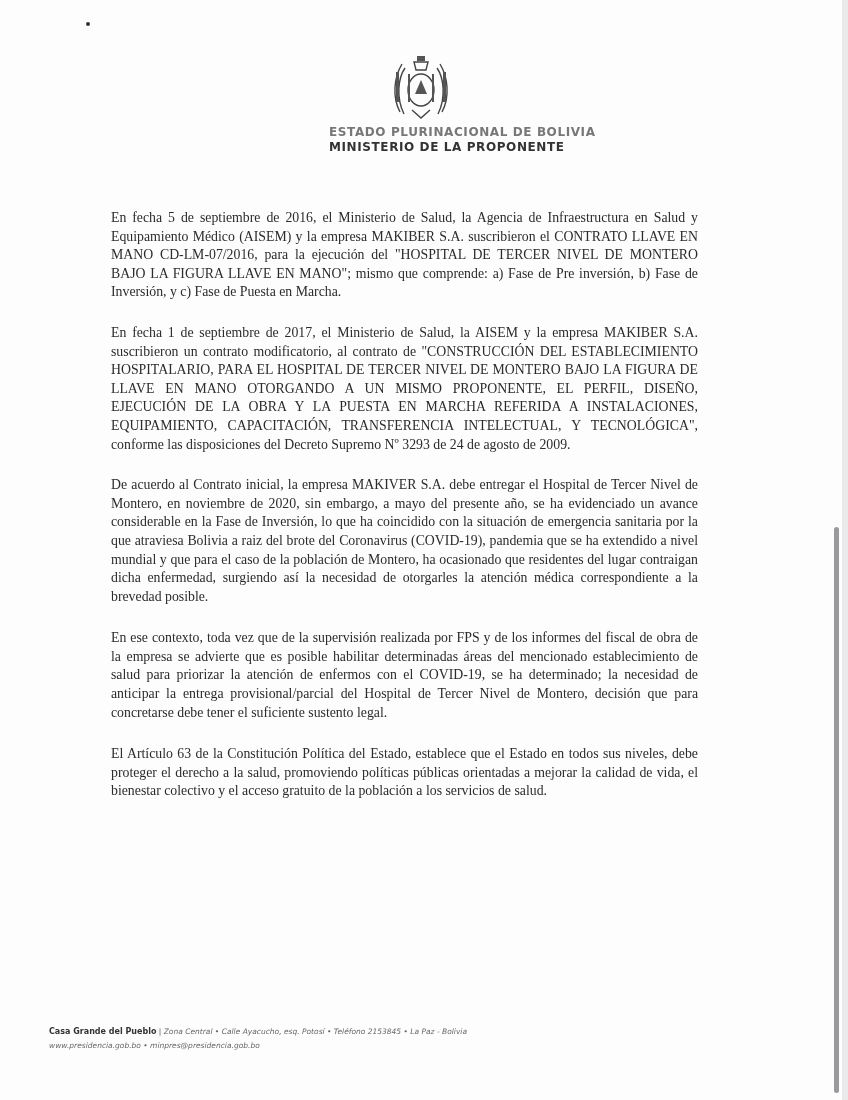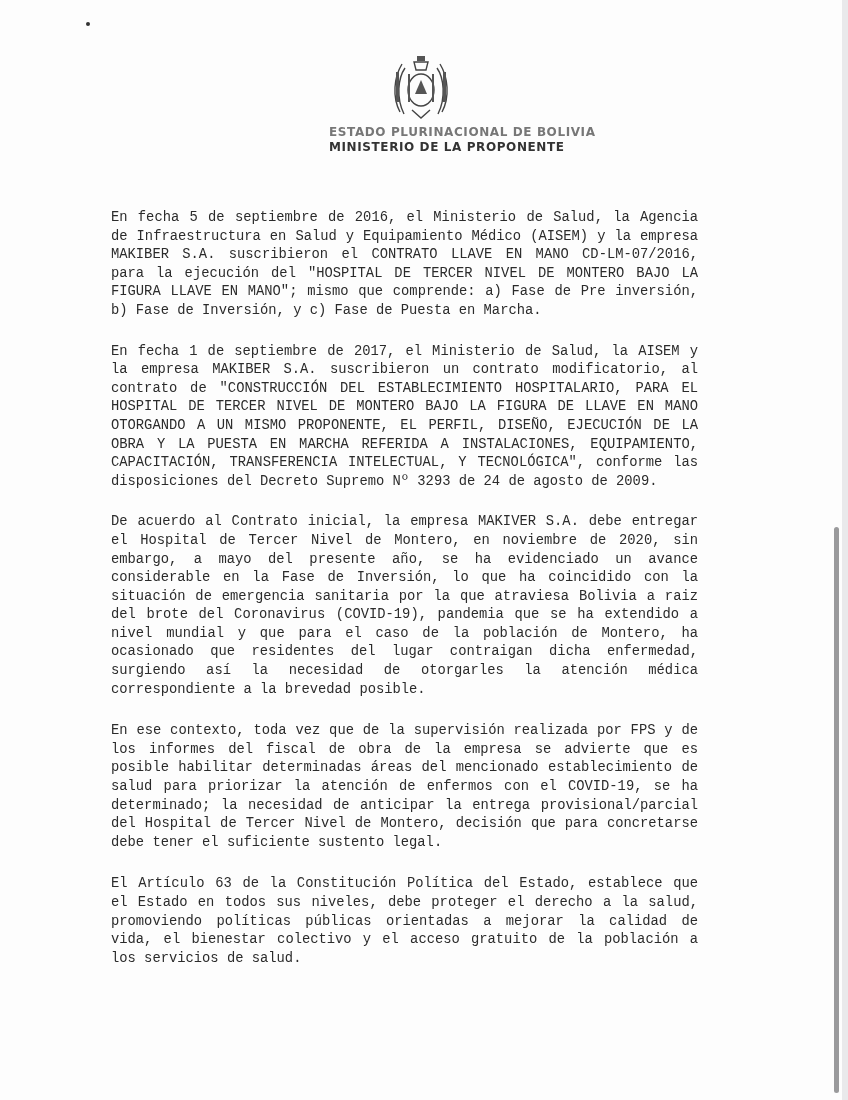--- a/index.html
+++ b/index.html
@@ -63,21 +63,21 @@
       font-size: 12.5px;
       letter-spacing: 0.8px;
       color: #222;
     }
 
     .body {
       position: absolute;
       left: 111px;
       top: 209px;
       width: 587px;
-      font-family: Liberation Mono, monospace;
+      font-family: Liberation Serif, serif;
       font-size: 13.8px;
       line-height: 18.6px;
       color: #2b2b2b;
       text-align: justify;
     }
     .body p {
       margin: 0 0 22px 0;
     }
     .body p.gap2 { margin-bottom: 23px; }
 
@@ -161,16 +161,24 @@
 
 
   <div class="body">
     <p>En fecha 5 de septiembre de 2016, el Ministerio de Salud, la Agencia de Infraestructura en Salud y Equipamiento Médico (AISEM) y la empresa MAKIBER S.A. suscribieron el CONTRATO LLAVE EN MANO CD-LM-07/2016, para la ejecución del "HOSPITAL DE TERCER NIVEL DE MONTERO BAJO LA FIGURA LLAVE EN MANO"; mismo que comprende: a) Fase de Pre inversión, b) Fase de Inversión, y c) Fase de Puesta en Marcha.</p>
     <p>En fecha 1 de septiembre de 2017, el Ministerio de Salud, la AISEM y la empresa MAKIBER S.A. suscribieron un contrato modificatorio, al contrato de "CONSTRUCCIÓN DEL ESTABLECIMIENTO HOSPITALARIO, PARA EL HOSPITAL DE TERCER NIVEL DE MONTERO BAJO LA FIGURA DE LLAVE EN MANO OTORGANDO A UN MISMO PROPONENTE, EL PERFIL, DISEÑO, EJECUCIÓN DE LA OBRA Y LA PUESTA EN MARCHA REFERIDA A INSTALACIONES, EQUIPAMIENTO, CAPACITACIÓN, TRANSFERENCIA INTELECTUAL, Y TECNOLÓGICA", conforme las disposiciones del Decreto Supremo Nº 3293 de 24 de agosto de 2009.</p>
     <p class="gap2">De acuerdo al Contrato inicial, la empresa MAKIVER S.A. debe entregar el Hospital de Tercer Nivel de Montero, en noviembre de 2020, sin embargo, a mayo del presente año, se ha evidenciado un avance considerable en la Fase de Inversión, lo que ha coincidido con la situación de emergencia sanitaria por la que atraviesa Bolivia a raiz del brote del Coronavirus (COVID-19), pandemia que se ha extendido a nivel mundial y que para el caso de la población de Montero, ha ocasionado que residentes del lugar contraigan dicha enfermedad, surgiendo así la necesidad de otorgarles la atención médica correspondiente a la brevedad posible.</p>
     <p class="gap2">En ese contexto, toda vez que de la supervisión realizada por FPS y de los informes del fiscal de obra de la empresa se advierte que es posible habilitar determinadas áreas del mencionado establecimiento de salud para priorizar la atención de enfermos con el COVID-19, se ha determinado; la necesidad de anticipar la entrega provisional/parcial del Hospital de Tercer Nivel de Montero, decisión que para concretarse debe tener el suficiente sustento legal.</p>
     <p>El Artículo 63 de la Constitución Política del Estado, establece que el Estado en todos sus niveles, debe proteger el derecho a la salud, promoviendo políticas públicas orientadas a mejorar la calidad de vida, el bienestar colectivo y el acceso gratuito de la población a los servicios de salud.</p>
   </div>
 
+  <div class="footer">
+    <div class="row1">
+      <span class="org">Casa Grande del Pueblo</span>
+      <span>|</span>
+      <span class="addr">Zona Central • Calle Ayacucho, esq. Potosí • Teléfono 2153845 • La Paz - Bolivia</span>
+    </div>
+    <div class="row2">www.presidencia.gob.bo • minpres@presidencia.gob.bo</div>
+  </div>
 </div>
 
 <div class="scroll-track"></div>
 <div class="scroll-thumb"></div>
 
 </body></html>

